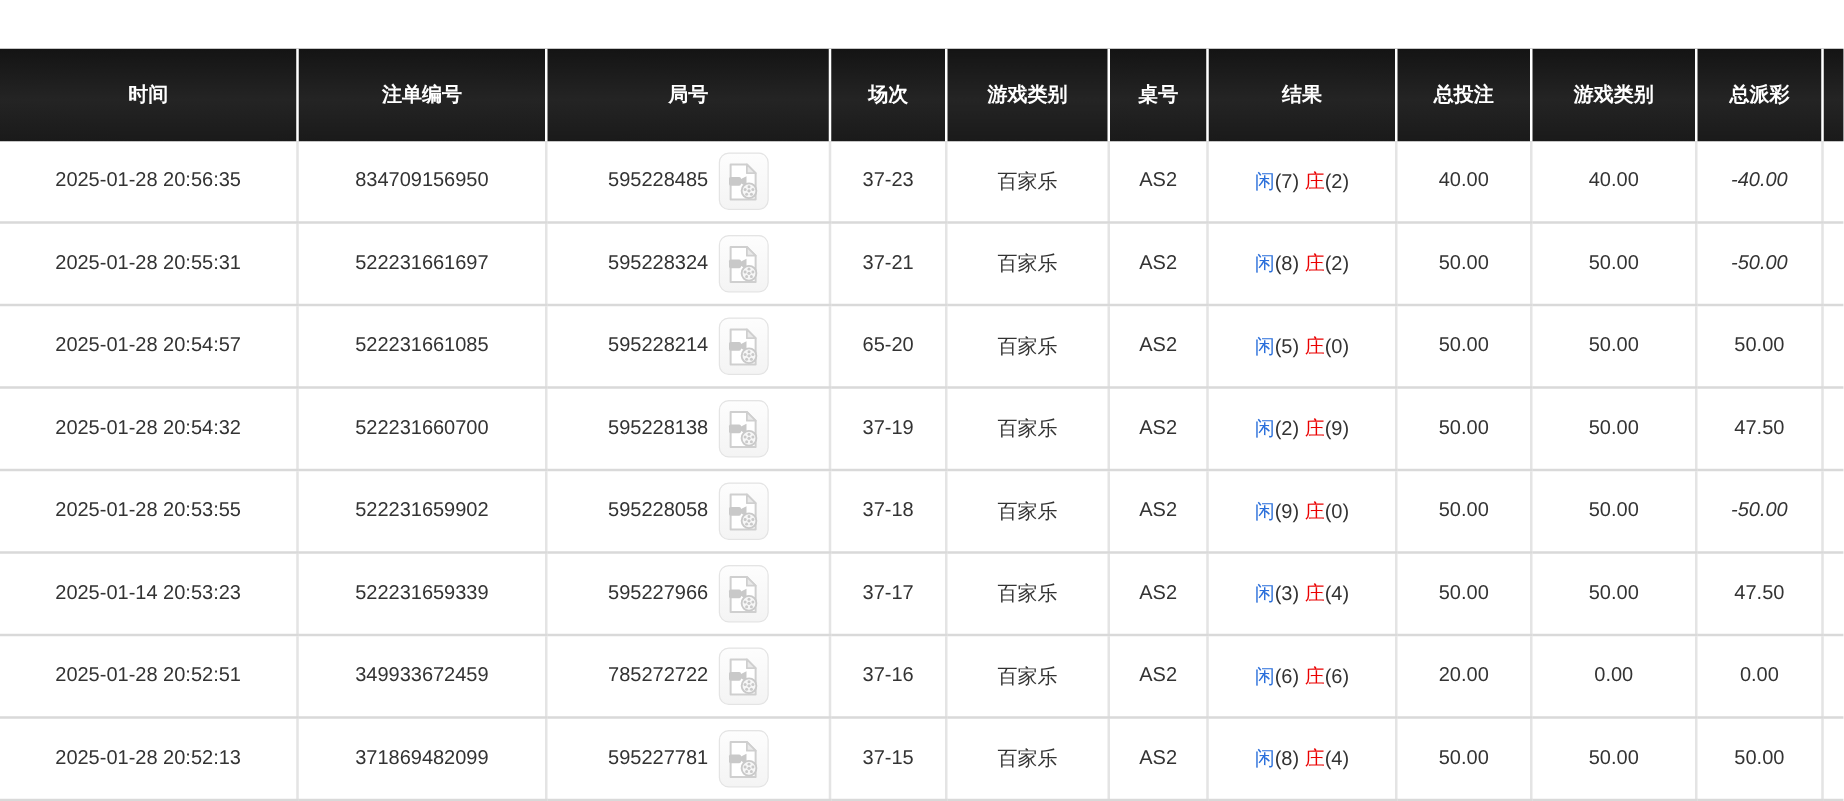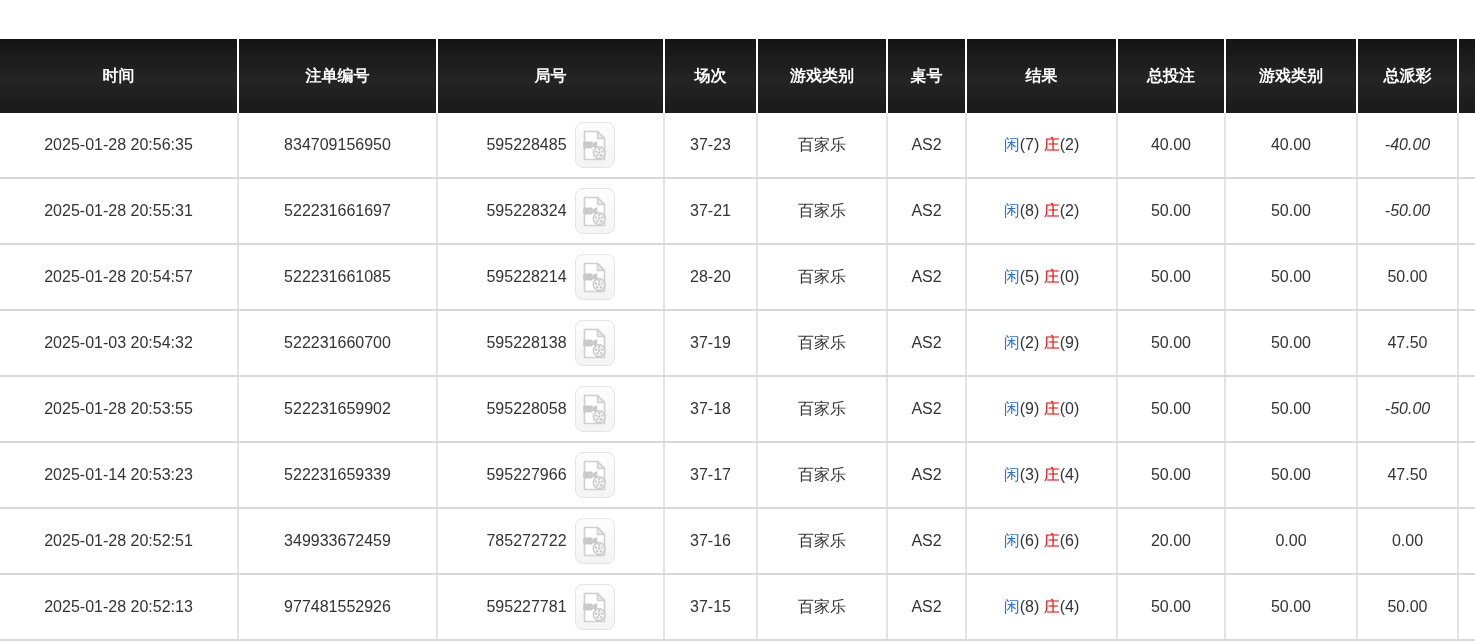--- a/index.html
+++ b/index.html
@@ -193,31 +193,31 @@
         <circle cx="17.2" cy="22.6" r="1.3" fill="#c9c9c9"></circle>
         <circle cx="17.2" cy="19.3" r="1.2" fill="#c9c9c9"></circle>
         <circle cx="14.1" cy="21.6" r="1.2" fill="#c9c9c9"></circle>
         <circle cx="15.3" cy="25.3" r="1.2" fill="#c9c9c9"></circle>
         <circle cx="19.1" cy="25.3" r="1.2" fill="#c9c9c9"></circle>
         <circle cx="20.3" cy="21.6" r="1.2" fill="#c9c9c9"></circle>
       </g>
     </svg>
   </button>
 </span></td>
-            <td>28-20</td>
+            <td>65-20</td>
             <td>百家乐</td>
             <td>AS2</td>
             <td><span class="player-label">闲</span><span class="result-paren">(5) </span><span class="banker-label">庄</span><span class="result-paren">(0)</span></td>
             <td class="amount-blue">50.00</td>
             <td>50.00</td>
             <td>50.00</td>
             <td></td>
           </tr>
           <tr>
-            <td>2025-01-03 20:54:32</td>
+            <td>2025-01-28 20:54:32</td>
             <td>522231660700</td>
             <td><span class="round-cell-inner">
                 <span>595228138</span>
   <button class="video-btn">
     <svg width="25" height="31" viewBox="0 0 25 31" aria-hidden="true">
       <path d="M2.5 1.5 h13 l7 7 v21 h-20 z" fill="#ffffff" stroke="#cfcfcf" stroke-width="1.6" stroke-linejoin="round"></path>
       <path d="M15.5 1.5 v7 h7 z" fill="#e9e9e9" stroke="#cfcfcf" stroke-width="1.4" stroke-linejoin="round"></path>
       <rect x="1.2" y="11.5" width="9.6" height="7" rx="1.4" fill="#c9c9c9"></rect>
       <path d="M10.8 13.2 l4.4 -2.2 v8 l-4.4 -2.2 z" fill="#c9c9c9"></path>
       <g>
@@ -332,21 +332,21 @@
             <td>百家乐</td>
             <td>AS2</td>
             <td><span class="player-label">闲</span><span class="result-paren">(6) </span><span class="banker-label">庄</span><span class="result-paren">(6)</span></td>
             <td class="amount-blue">20.00</td>
             <td>0.00</td>
             <td>0.00</td>
             <td></td>
           </tr>
           <tr>
             <td>2025-01-28 20:52:13</td>
-            <td>977481552926</td>
+            <td>371869482099</td>
             <td><span class="round-cell-inner">
                 <span>595227781</span>
   <button class="video-btn">
     <svg width="25" height="31" viewBox="0 0 25 31" aria-hidden="true">
       <path d="M2.5 1.5 h13 l7 7 v21 h-20 z" fill="#ffffff" stroke="#cfcfcf" stroke-width="1.6" stroke-linejoin="round"></path>
       <path d="M15.5 1.5 v7 h7 z" fill="#e9e9e9" stroke="#cfcfcf" stroke-width="1.4" stroke-linejoin="round"></path>
       <rect x="1.2" y="11.5" width="9.6" height="7" rx="1.4" fill="#c9c9c9"></rect>
       <path d="M10.8 13.2 l4.4 -2.2 v8 l-4.4 -2.2 z" fill="#c9c9c9"></path>
       <g>
         <circle cx="17.2" cy="22.6" r="5.9" fill="#f7f7f7" stroke="#c9c9c9" stroke-width="1.5"></circle>

